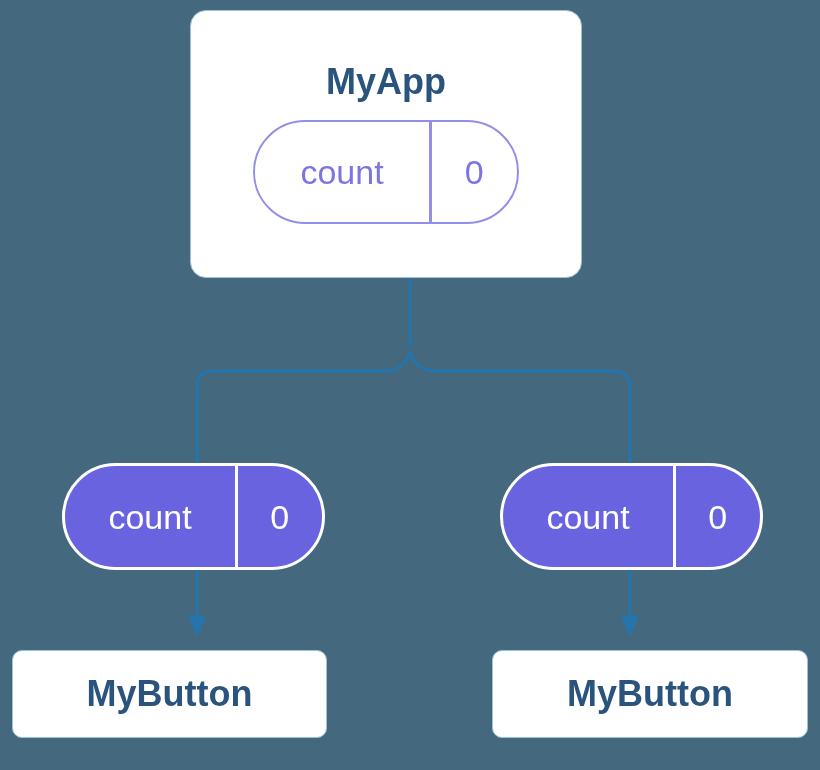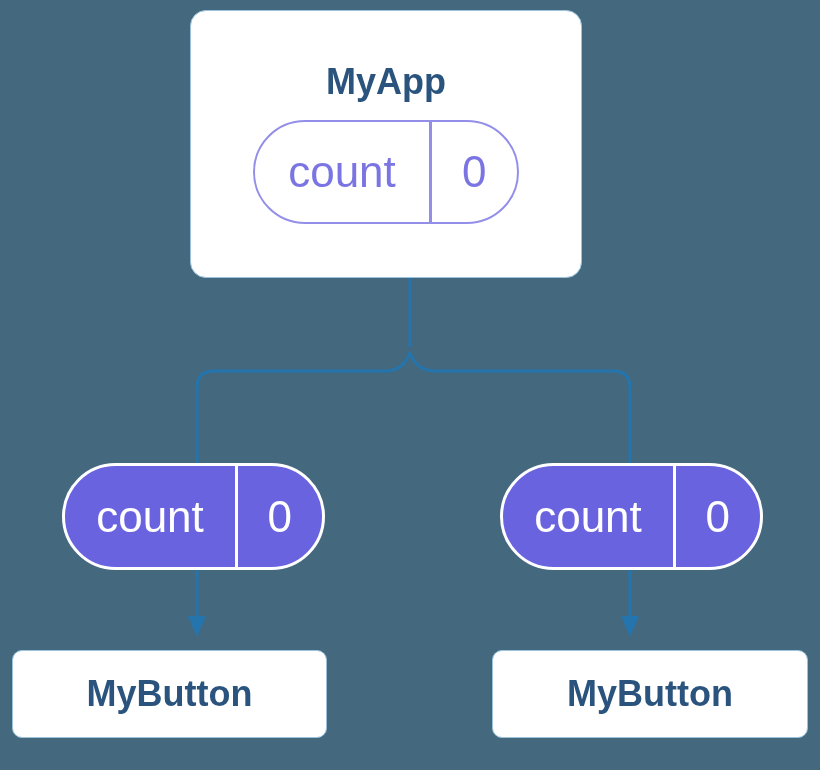--- a/index.html
+++ b/index.html
@@ -50,21 +50,21 @@
     border:1px solid var(--card-border);
   }
   .child-card.left{left:12px;width:315px;}
   .child-card.right{left:492px;width:316px;}
 
   .pill{
     box-sizing:border-box;
     display:flex;align-items:stretch;
     border-radius:60px;
     overflow:hidden;
-    font-size:44px;
+    font-size:34px;
   }
   .pill-label,.pill-value{
     display:flex;align-items:center;justify-content:center;
     line-height:1;
   }
   .state-pill{
     width:266px;height:104px;
     background:var(--card-bg);
     border:2.5px solid var(--purple-border);
     color:var(--purple-text);

